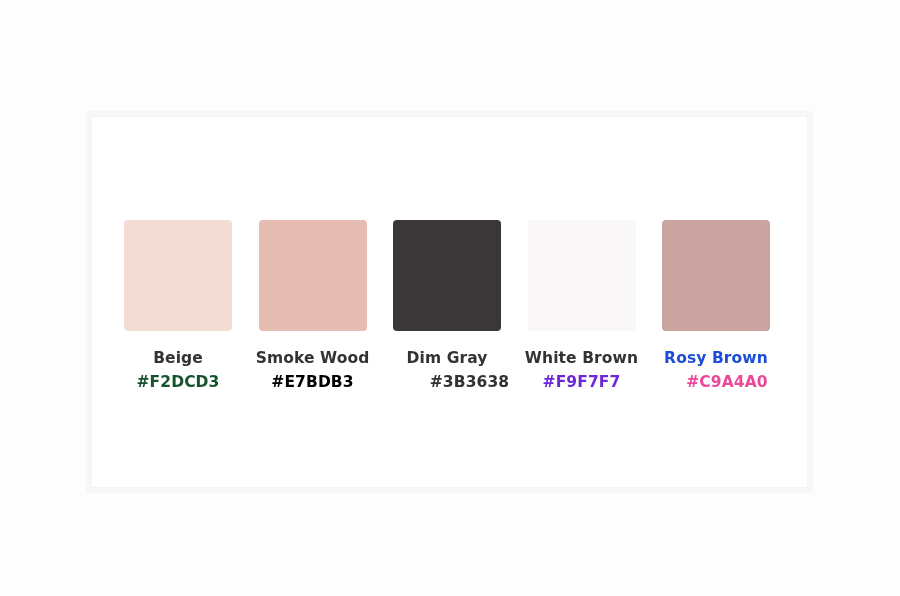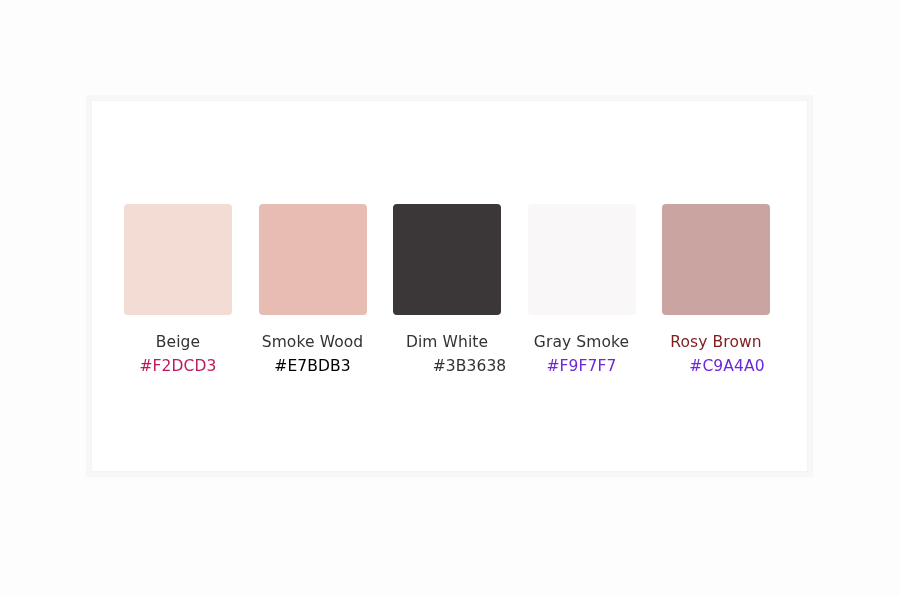--- a/index.html
+++ b/index.html
@@ -18,27 +18,28 @@
     position: relative;
     width: 900px;
     height: 596px;
     background: #fdfdfd;
   }
 
   
   #palette-card {
     position: absolute;
     left: 91px;
-    top: 100px;
+    top: 116px;
     width: 717px;
     height: 372px;
     background: #ffffff;
     border: 1px solid #f4f4f5;
     box-sizing: border-box;
     box-shadow: 0 0 0 5px #f7f7f8;
+    font-weight: bold;
   }
 
   #swatch-row {
     position: absolute;
     left: 32px;
     top: 103px;
     width: 646px;
     display: flex;
     flex-direction: row;
     justify-content: space-between;
@@ -84,42 +85,42 @@
 
 <div id="palette-page" style="background: rgb(253, 253, 253);">
 
   <div id="palette-card" style="background: rgb(255, 255, 255); box-shadow: rgb(247, 247, 248) 0px 0px 0px 5px;">
 
     <div id="swatch-row">
 
       <div class="swatch-item">
         <div class="swatch-chip" style="background-color: rgb(242, 220, 211);"></div>
         <div class="swatch-name" style="color: rgb(51, 51, 53);">Beige</div>
-        <div class="swatch-hex" style="color: #be185d;">#F2DCD3</div>
+        <div class="swatch-hex" style="color: #14532d;">#F2DCD3</div>
       </div>
 
       <div class="swatch-item">
         <div class="swatch-chip" style="background-color: rgb(231, 189, 179);"></div>
         <div class="swatch-name" style="color: rgb(51, 51, 53);">Smoke Wood</div>
         <div class="swatch-hex" style="color: #000000;">#E7BDB3</div>
       </div>
 
       <div class="swatch-item">
         <div class="swatch-chip" style="background-color: rgb(59, 54, 56);"></div>
-        <div class="swatch-name" style="color: rgb(51, 51, 53);">Dim White</div>
+        <div class="swatch-name" style="color: rgb(51, 51, 53);">Dim Gray</div>
         <div class="swatch-hex" style="color: rgb(51, 51, 53); margin-left: 45px;">#3B3638</div>
       </div>
 
       <div class="swatch-item">
         <div class="swatch-chip" style="background-color: rgb(249, 247, 247);"></div>
-        <div class="swatch-name" style="color: rgb(51, 51, 53);">Gray Smoke</div>
+        <div class="swatch-name" style="color: rgb(51, 51, 53);">White Brown</div>
         <div class="swatch-hex" style="color: #6d28d9;">#F9F7F7</div>
       </div>
 
       <div class="swatch-item">
         <div class="swatch-chip" style="background-color: rgb(201, 164, 160);"></div>
-        <div class="swatch-name" style="color: #7f1d1d;">Rosy Brown</div>
-        <div class="swatch-hex" style="color: #6d28d9; margin-left: 22px;">#C9A4A0</div>
+        <div class="swatch-name" style="color: #1d4ed8;">Rosy Brown</div>
+        <div class="swatch-hex" style="color: #ec4899; margin-left: 22px;">#C9A4A0</div>
       </div>
 
     </div>
   </div>
 </div>
 
 </body></html>

